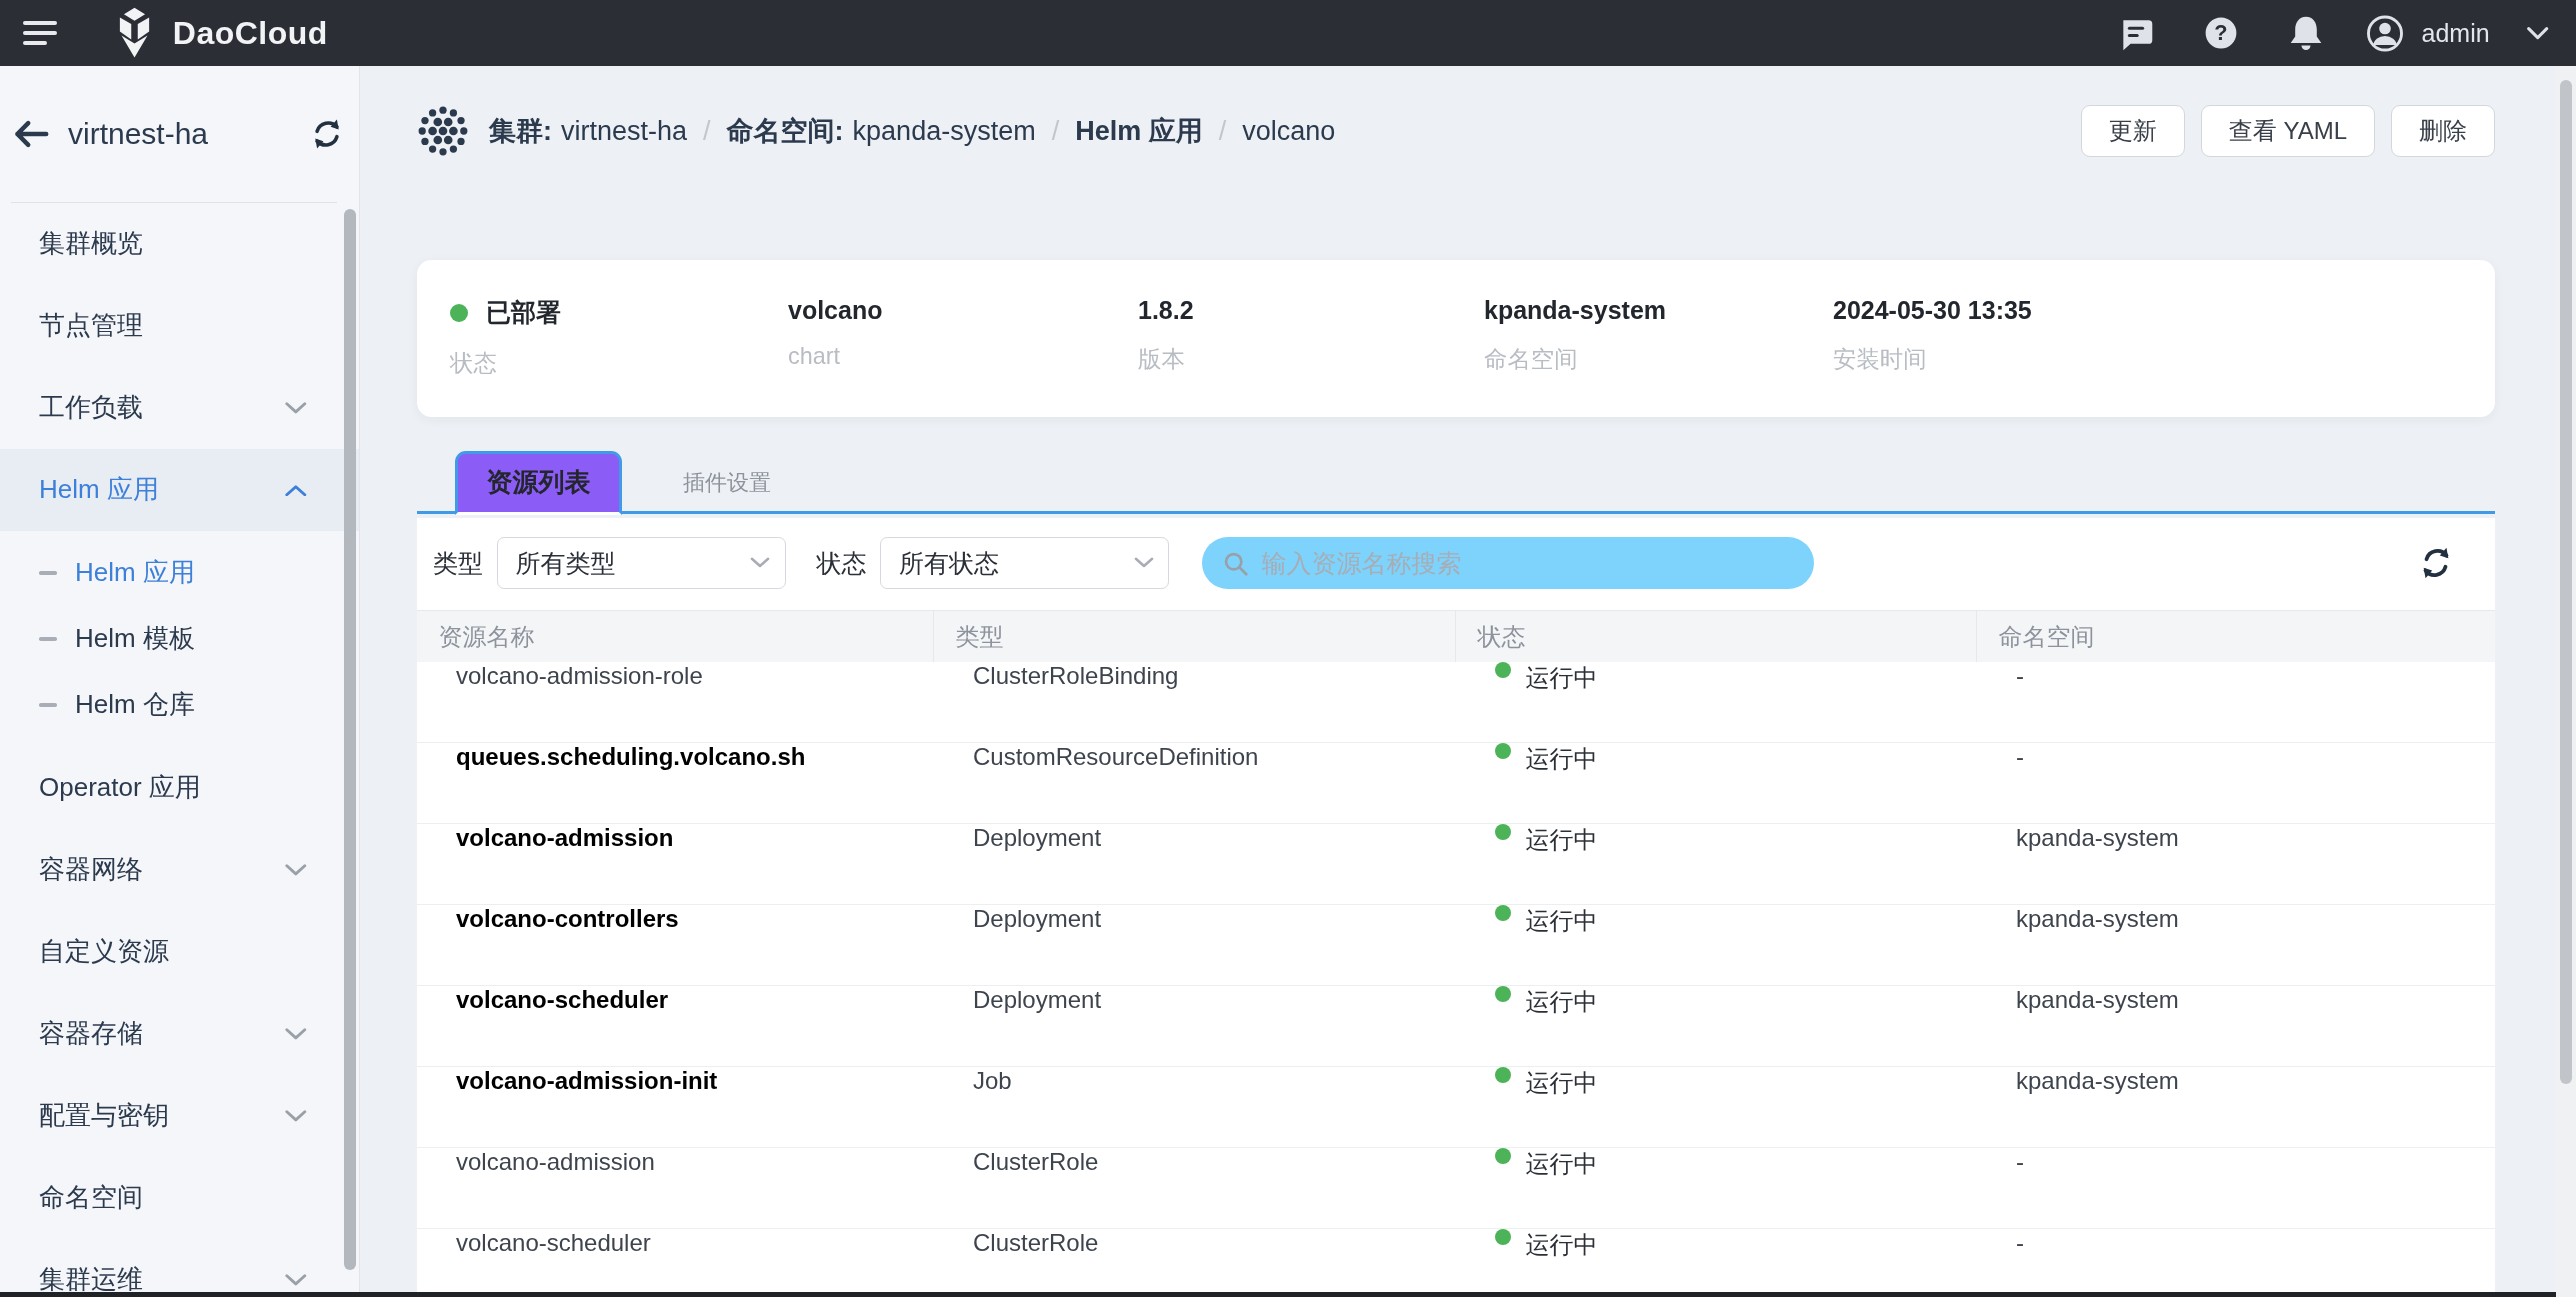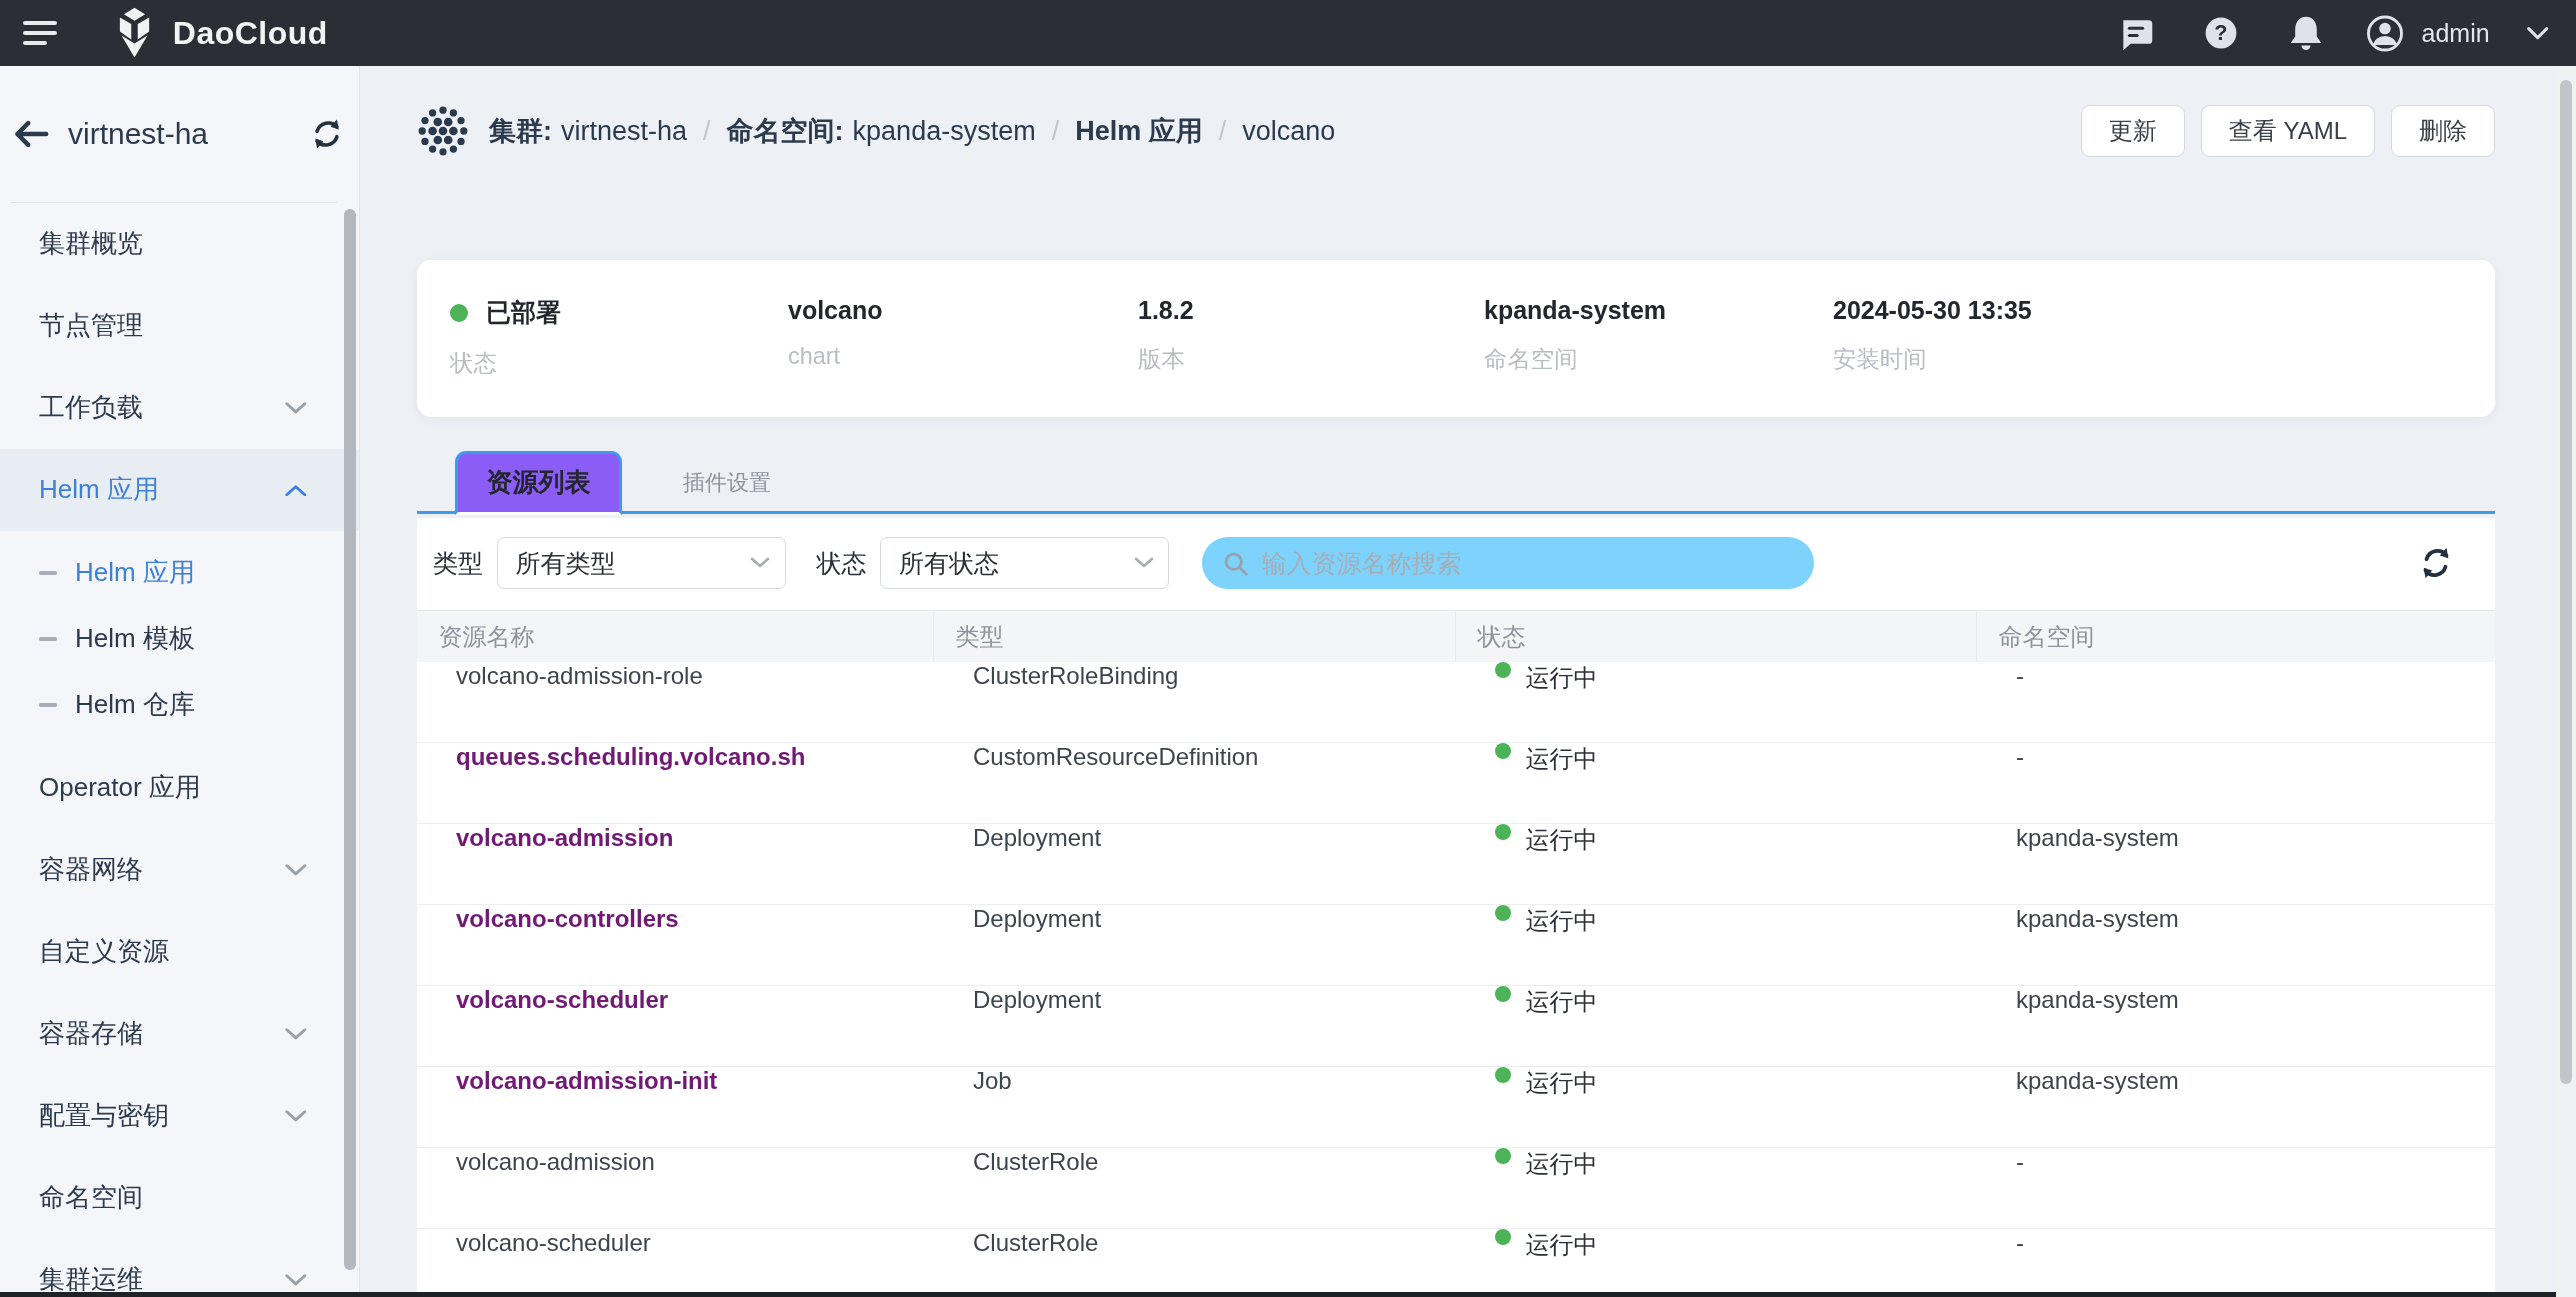--- a/index.html
+++ b/index.html
@@ -100,21 +100,21 @@
   .refresh { margin-left:auto; margin-right:40px; color:#22303f; cursor:pointer; display:flex; }
   .thead { margin-top:21px; height:52px; background:#f4f5f7; border-top:0.9px solid #e6e8ec;
     display:grid; grid-template-columns:517px 522px 521px 519px; }
   .thead .th { display:flex; align-items:center; padding-left:21.6px; font-size:24px;
     color:#8d939c; border-right:0.9px solid #e6e8ec; }
   .thead .th:last-child { border-right:none; }
   .trow { height:81px; display:grid; grid-template-columns:517px 522px 521px 519px;
     border-bottom:0.9px solid #eceef1; background:#fff; }
   .td { display:flex; align-items:flex-start; padding-left:39px; font-size:24px; color:#3e444d; }
   .td.name span { color:#3e444d; }
-  .trow.bold .td.name span { font-weight:700; color:#701a75; cursor:pointer; }
+  .trow.bold .td.name span { font-weight:700; color:#000000; cursor:pointer; }
   .sdot { width:16px; height:16px; border-radius:50%; background:#4cb358; margin-right:14.4px; flex:none; }
   .td.status { color:#2b3037; }
   
   .main-scrollbar { position:absolute; right:0; top:0; width:20px; height:1231px; background:#f0f1f3; }
   .main-scrollbar .thumb { position:absolute; left:3.6px; top:13.5px; width:12.6px; height:1004px;
     background:#c1c4c9; border-radius:6.3px; }
   .bottom-strip { position:absolute; left:0; top:1292px; width:2556px; height:5.4px;
     background:#1f2227; z-index:60; }
 </style>
 </head>

